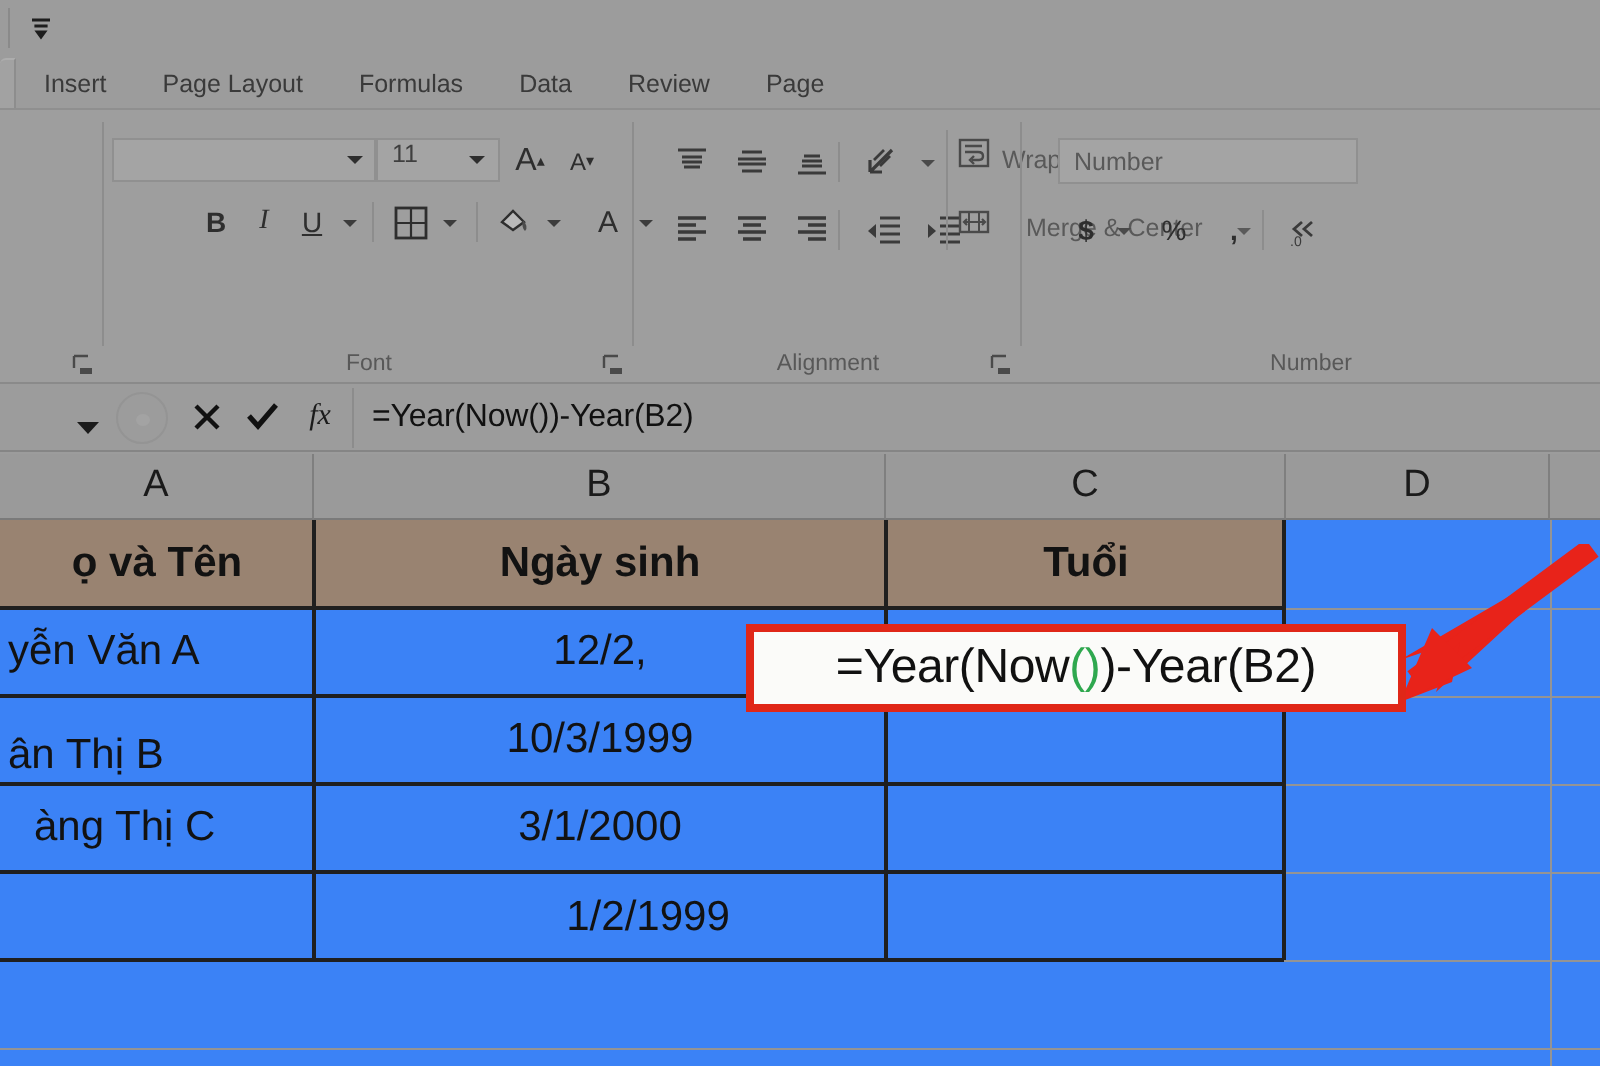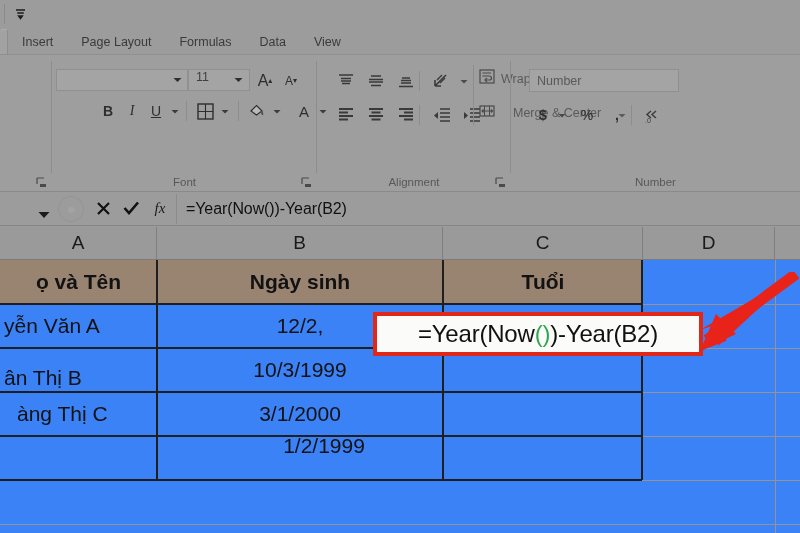--- a/index.html
+++ b/index.html
@@ -297,21 +297,24 @@
       <div class="tab">
         <span>Page Layout</span>
       </div>
       <div class="tab">
         <span>Formulas</span>
       </div>
       <div class="tab">
         <span>Data</span>
       </div>
       <div class="tab">
-        <span>View</span>
+        <span>Review</span>
+      </div>
+      <div class="tab">
+        <span>Page</span>
       </div>
     </div>
     <div class="tab-row-underline"></div>
   </div>
 
   <div class="ribbon">
 
     <div class="rgroup" id="grp-clipboard">
 
       <div class="dialog-launcher">
@@ -637,21 +640,21 @@
     <div class="cell" style="left:0; top:132px; width:157px; height:44px; padding-left:17px;">
       <span>àng Thị C</span>
     </div>
     <div class="cell center" style="left:157px; top:132px; width:286px; height:44px;">
       <span>3/1/2000</span>
     </div>
     <div class="cell center" style="left:443px; top:132px; width:200px; height:44px;">
       <span></span>
     </div>
 
-    <div class="cell center" style="left:157px; top:164px; width:334px; height:44px;">
+    <div class="cell center" style="left:157px; top:177px; width:334px; height:44px;">
       <span>1/2/1999</span>
     </div>
     <div class="cell center" style="left:443px; top:176px; width:200px; height:44px;">
       <span></span>
     </div>
 
     <div class="tbl-border-v" style="left:156px; top:0;   height:220px;"></div>
     <div class="tbl-border-v" style="left:442px; top:0;   height:220px;"></div>
     <div class="tbl-border-v" style="left:641px; top:0;   height:220px;"></div>
 

